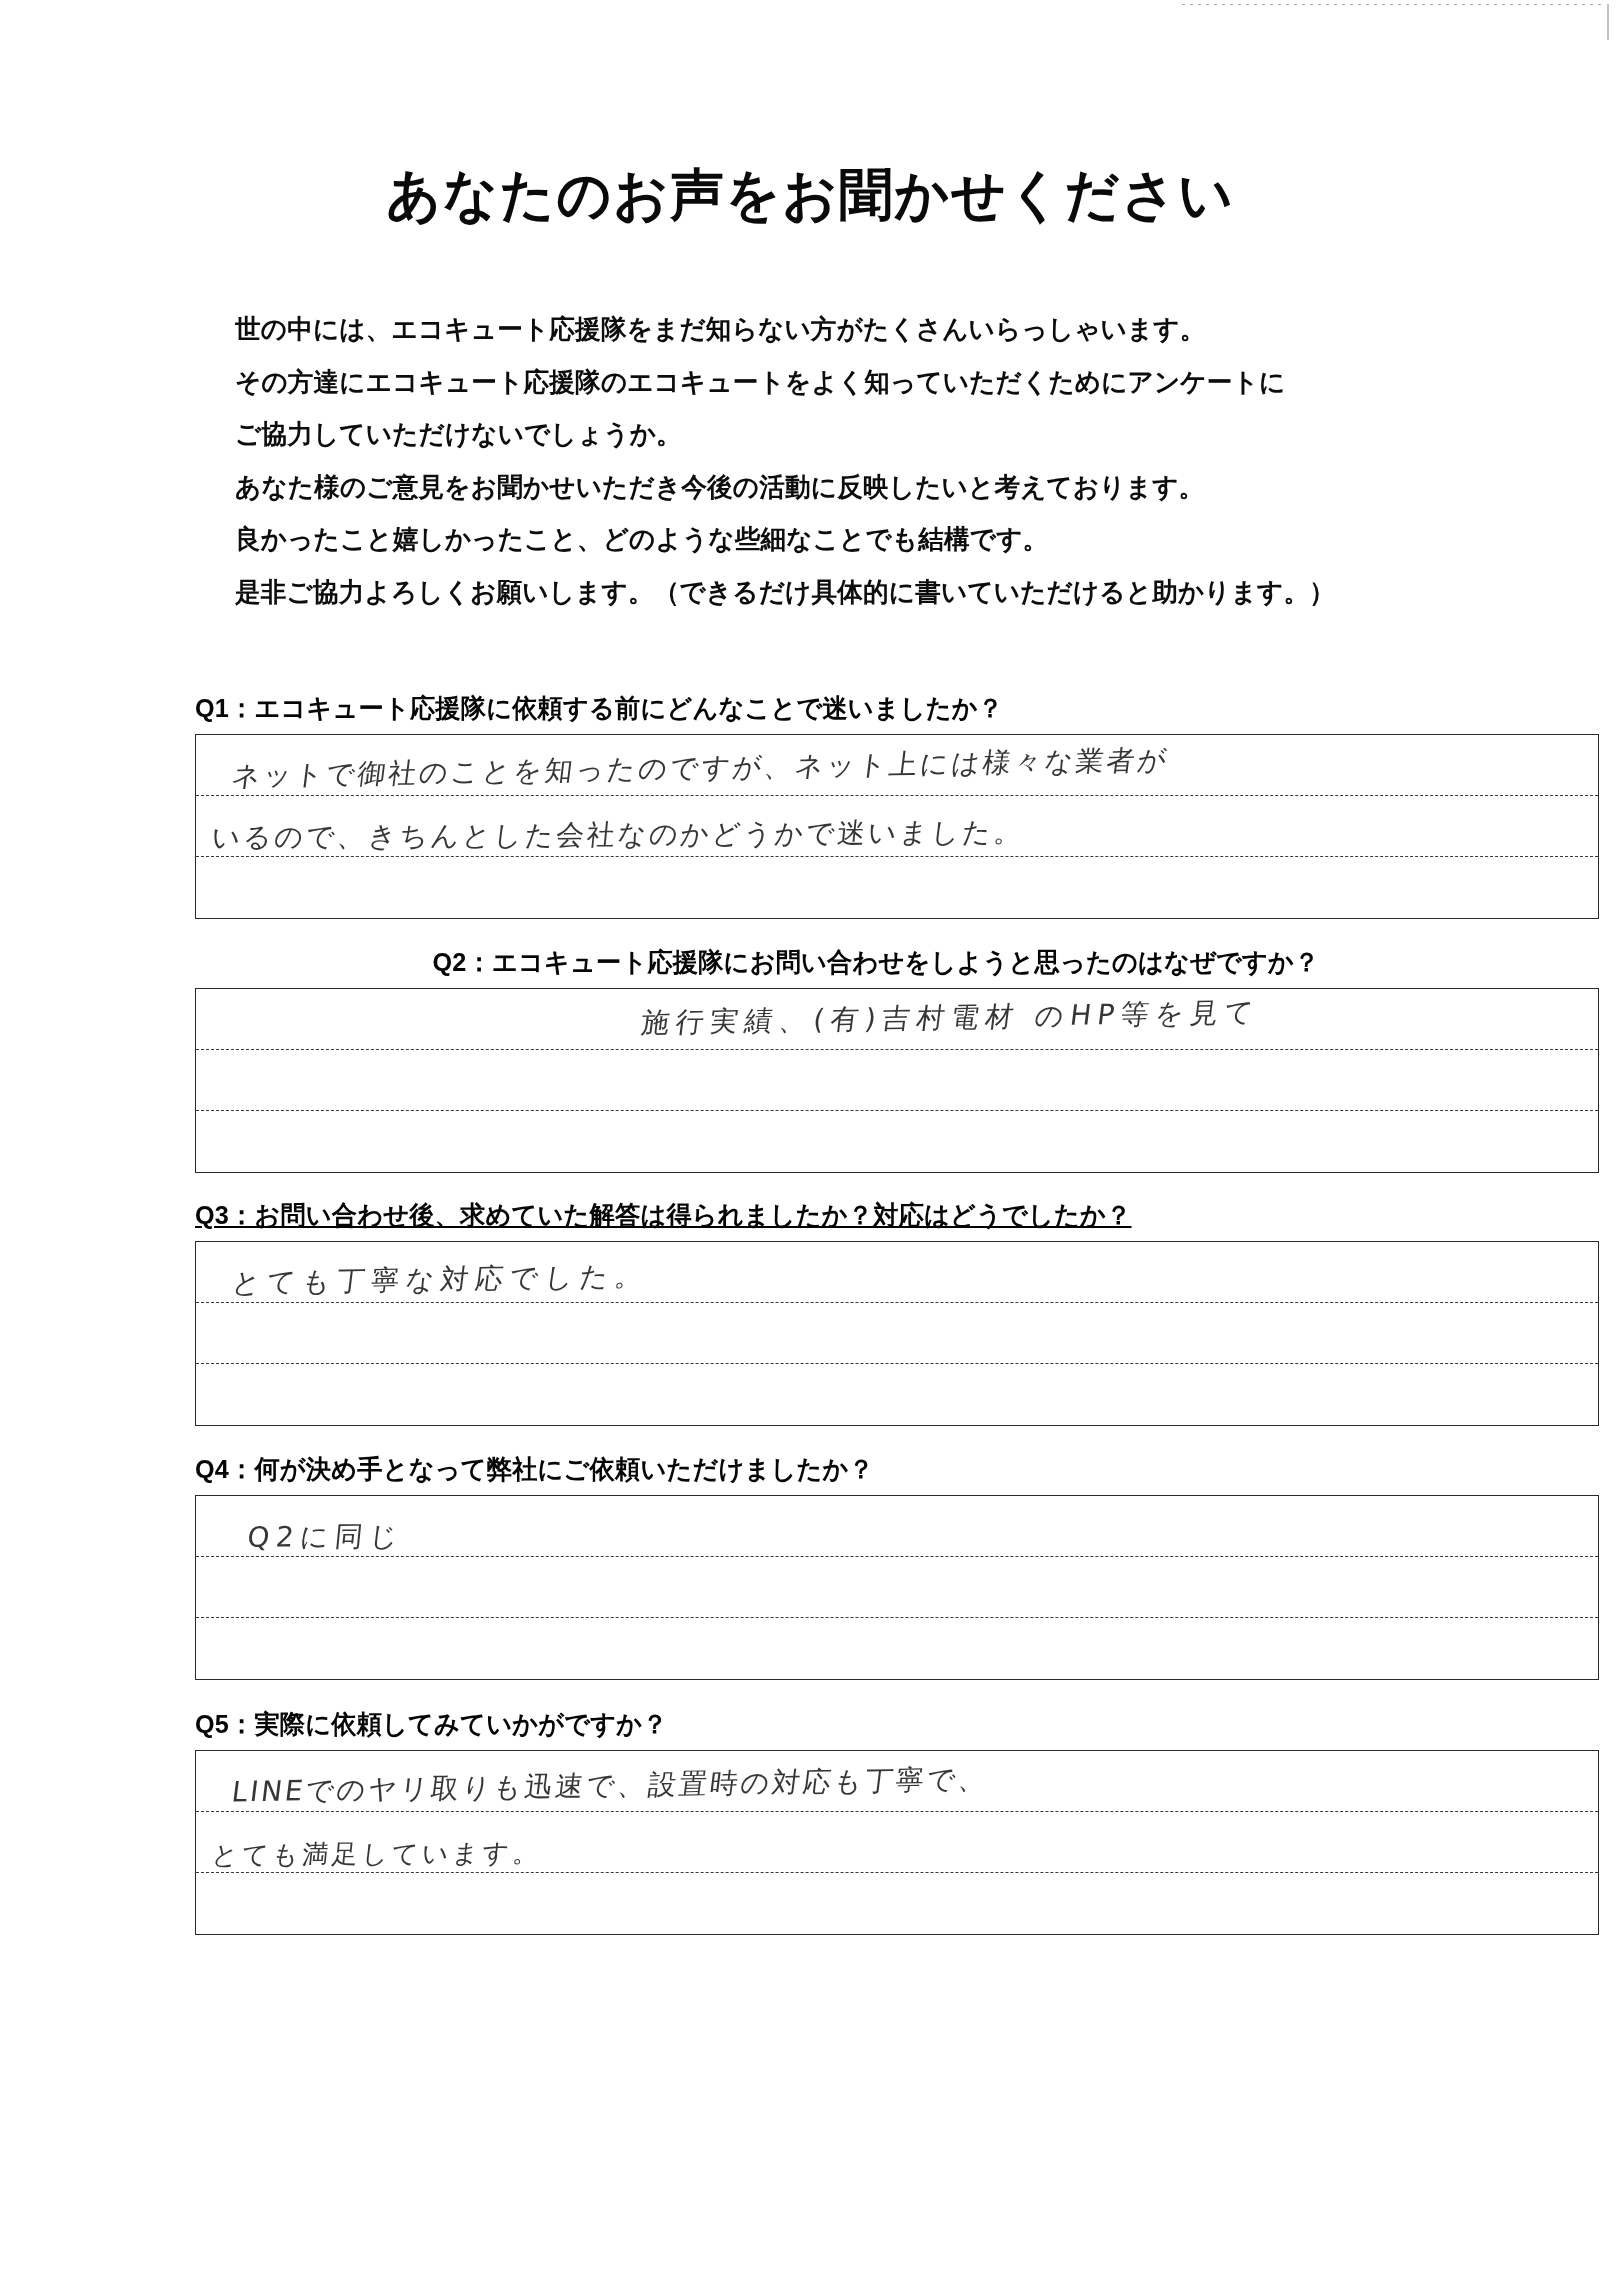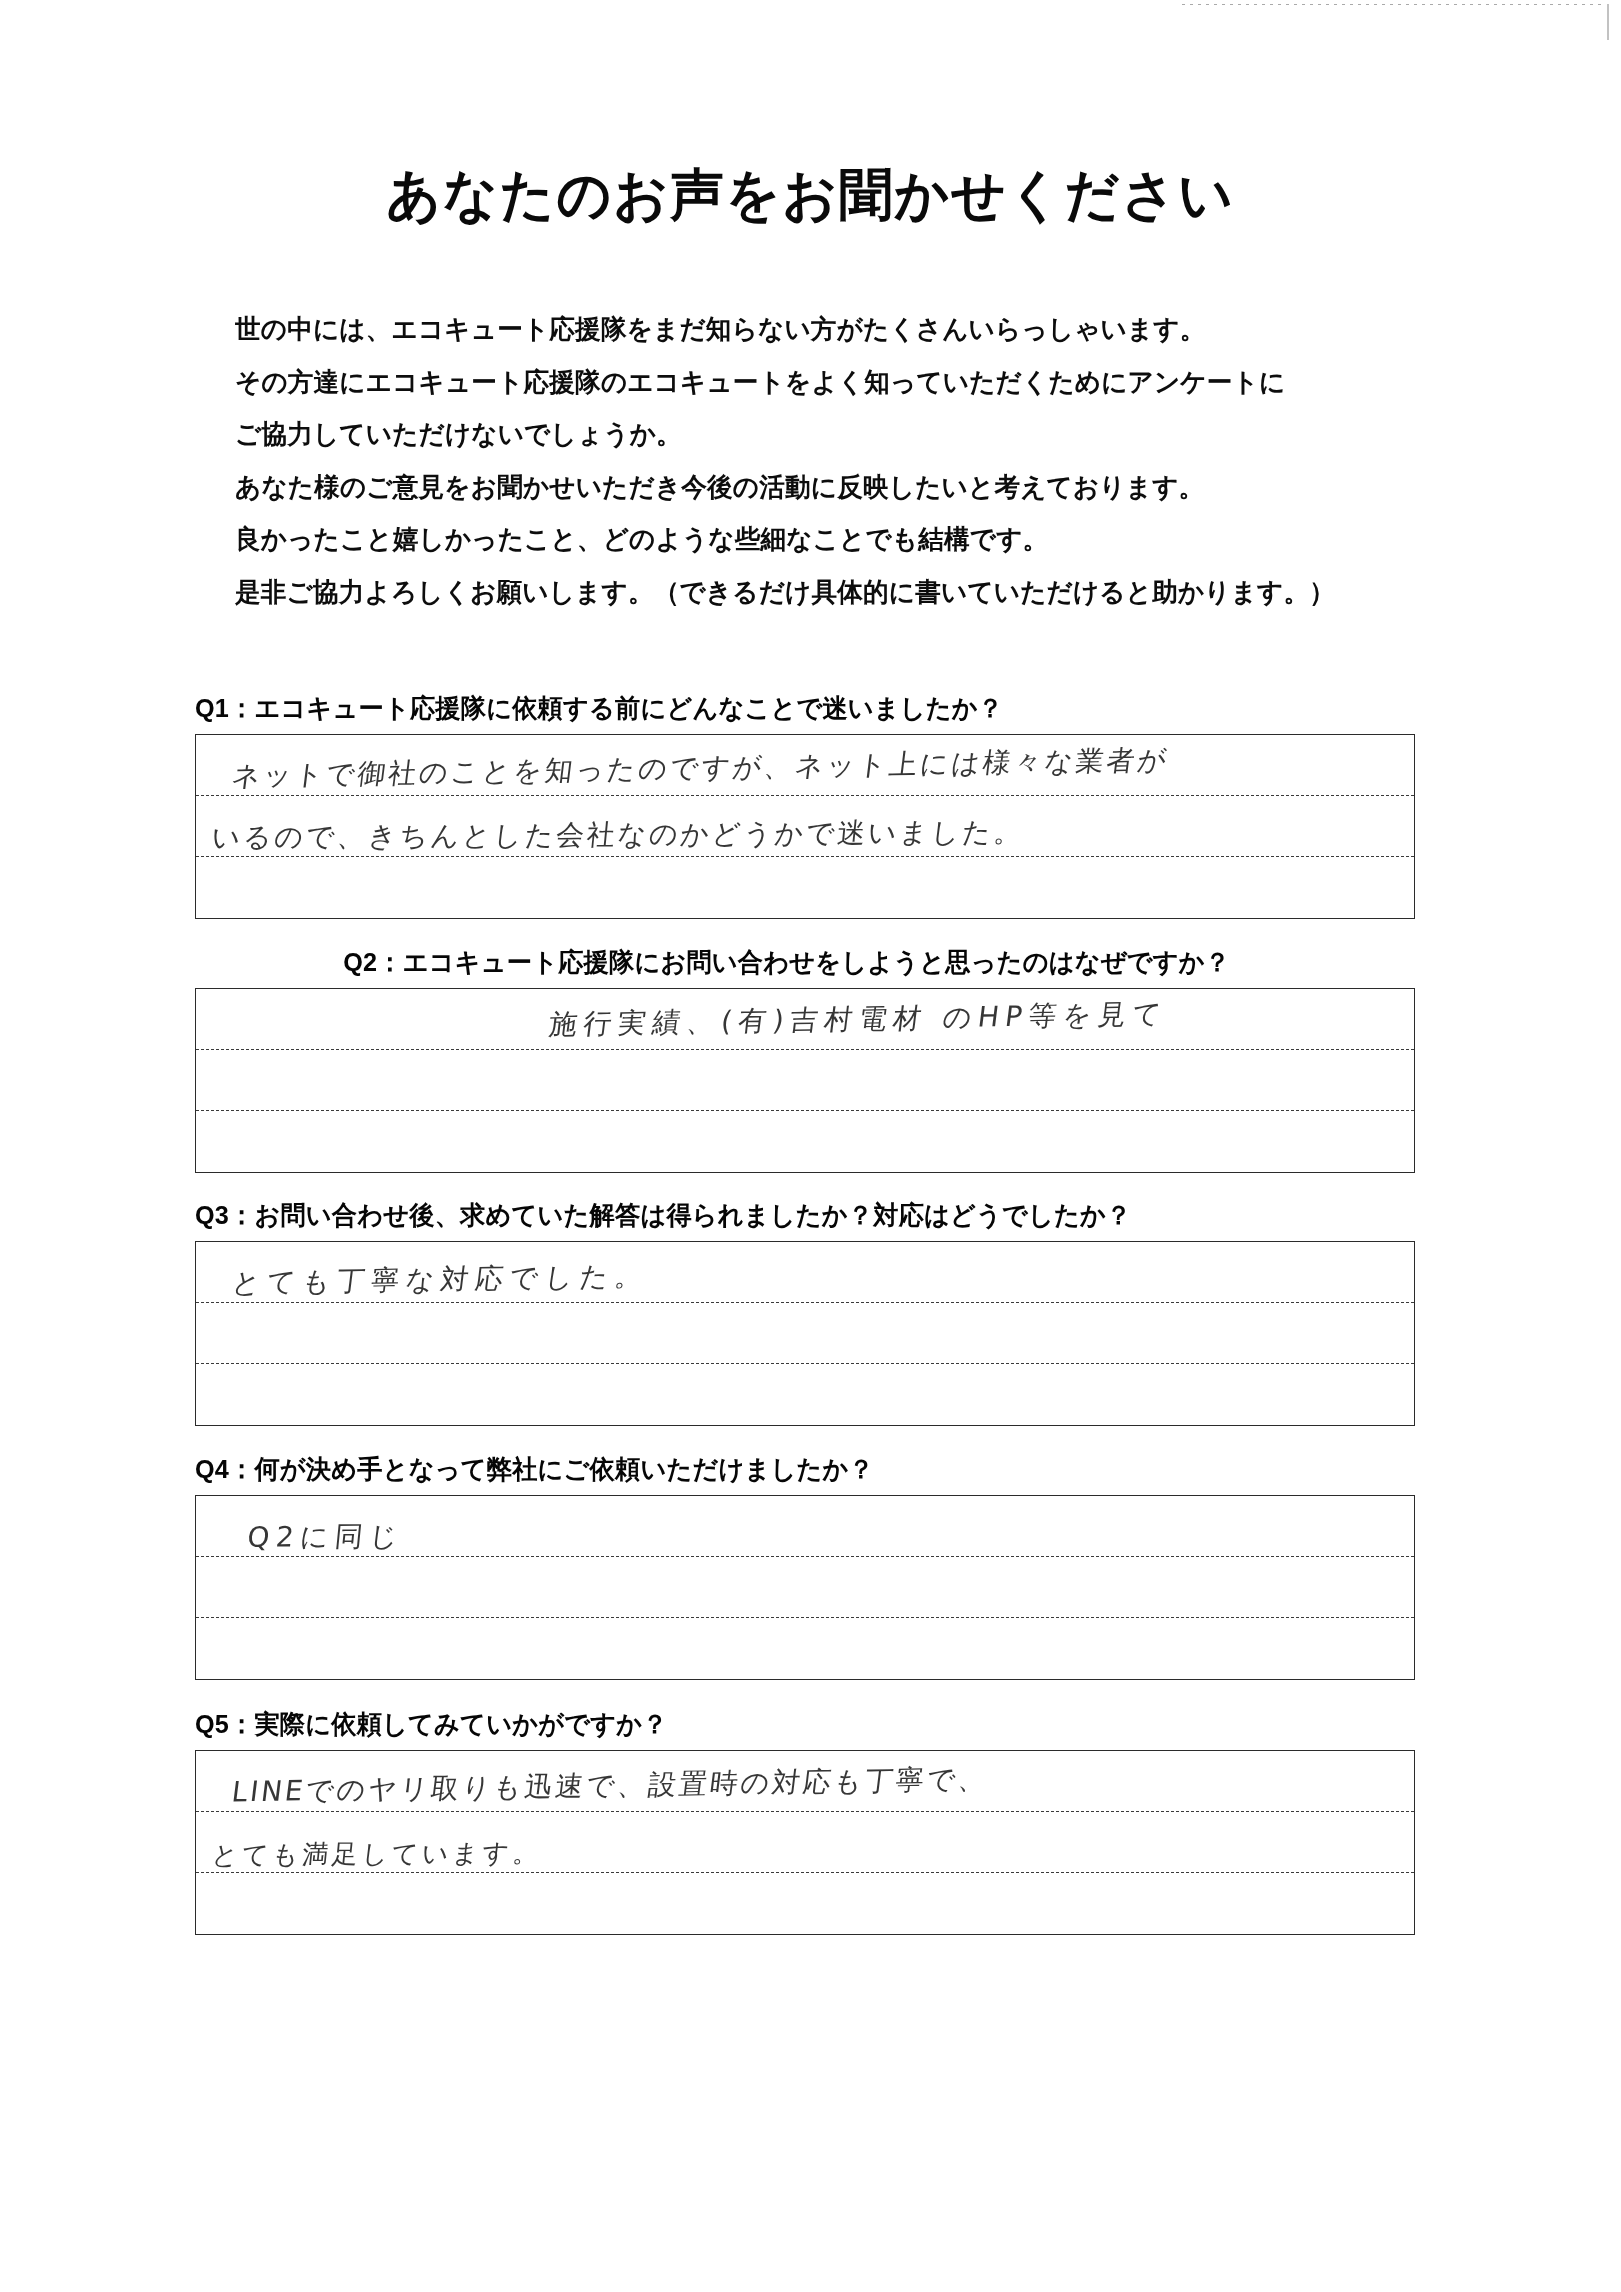--- a/index.html
+++ b/index.html
@@ -87,21 +87,21 @@
     transform: scaleX(0.97);
     transform-origin: left center;
     white-space: nowrap;
   }
   .intro p:last-child { margin-bottom: 0; }
 
   
   .qblock {
     position: absolute;
     left: 195px;
-    width: 1220px;
+    width: 1404px;
   }
   .q-label {
     font-size: 26px;
     font-weight: 700;
     line-height: 1.0;
     color: #060606;
     letter-spacing: 0.2px;
     margin: 0 0 12.5px 0;
     white-space: nowrap;
     transform: scaleX(0.97);
@@ -195,21 +195,21 @@
         </div>
         <div class="answer-row">
           <span class="hand indent-2"></span>
         </div>
         <div class="answer-row">
           <span class="hand indent-2"></span>
         </div>
       </div>
     </section>
 
-    <section class="qblock" style="top:1202px;">
+    <section class="qblock" style="top:1202px;text-decoration:underline;">
       <div class="q-label">Q3：お問い合わせ後、求めていた解答は得られましたか？対応はどうでしたか？</div>
       <div class="answer-box">
         <div class="answer-row">
           <span class="hand indent-1 tilt-a wide">とても丁寧な対応でした。</span>
         </div>
         <div class="answer-row">
           <span class="hand indent-2"></span>
         </div>
         <div class="answer-row">
           <span class="hand indent-2"></span>

